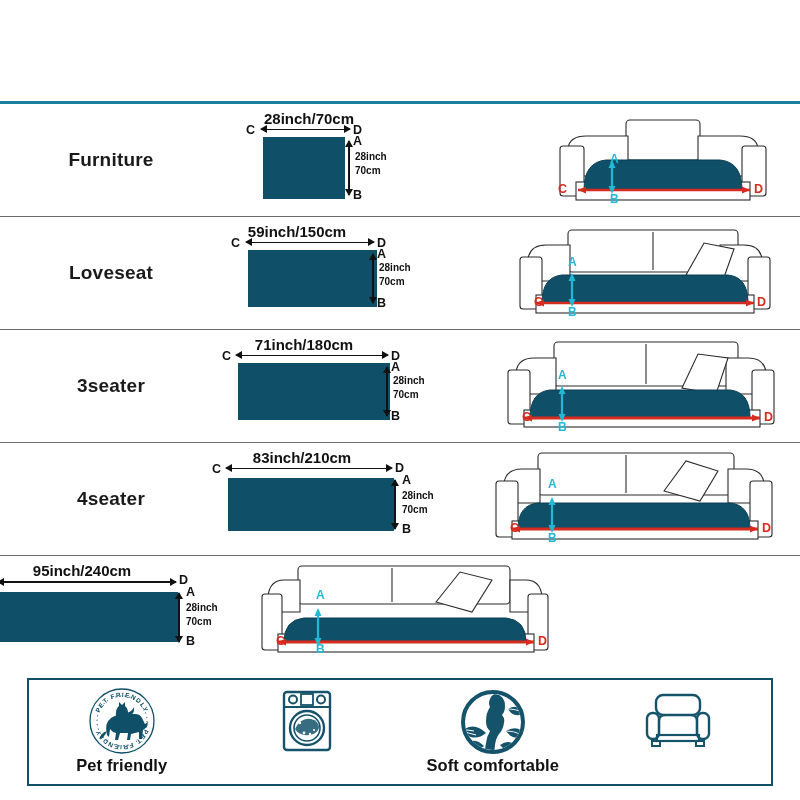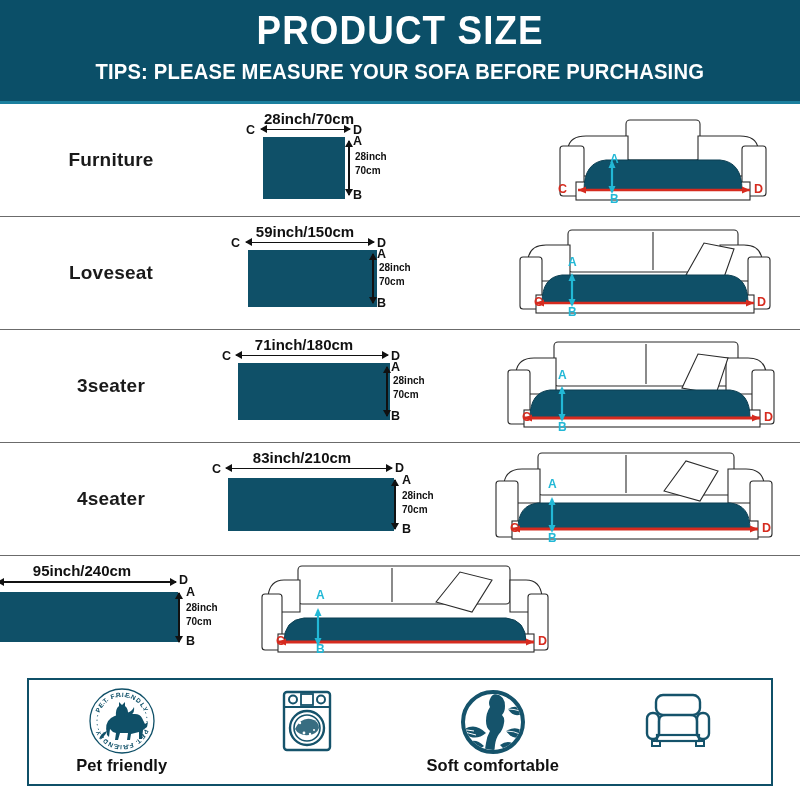--- a/index.html
+++ b/index.html
@@ -154,24 +154,20 @@
     color: #111;
     letter-spacing: 0.1px;
     margin-top: -2px;
   }
 </style>
 </head>
 <body>
 
 <div class="page">
 
-  <div class="header">
-    <div class="header-title">PRODUCT SIZE</div>
-    <div class="header-sub">TIPS: PLEASE MEASURE YOUR SOFA BEFORE PURCHASING</div>
-  </div>
   <div class="header-rule"></div>
 
   <div class="table">
 
     <div class="row">
       <div class="row-label">Furniture</div>
 
       <div class="diagram-cell">
         <div class="dim-top-label" style="left:32px; top:6px; width:110px;">28inch/70cm</div>
         <span class="corner-letter" style="left:24px; top:20px;">C</span>
@@ -217,21 +213,21 @@
         <span style="position:absolute; left:120px; top:88px; color:#22b8d6; font-size:12px; font-weight:bold;">B</span>
         <span style="position:absolute; left:68px; top:78px; color:#d62b1f; font-size:12.5px; font-weight:bold;">C</span>
         <span style="position:absolute; left:264px; top:78px; color:#d62b1f; font-size:12.5px; font-weight:bold;">D</span>
       </div>
     </div>
 
     <div class="row">
       <div class="row-label">Loveseat</div>
 
       <div class="diagram-cell">
-        <div class="dim-top-label" style="left:8px; top:6px; width:150px;">59inch/150cm</div>
+        <div class="dim-top-label" style="left:0; top:6px; width:150px;">59inch/150cm</div>
         <span class="corner-letter" style="left:9px; top:20px;">C</span>
         <div class="dim-arrow-h" style="left:24px; top:25px; width:128px;"></div>
         <span class="corner-letter" style="left:155px; top:20px;">D</span>
 
         <div class="dim-rect" style="left:26px; top:33px; width:129px; height:57px;"></div>
 
         <span class="corner-letter" style="left:155px; top:31px;">A</span>
         <div class="dim-arrow-v" style="left:150px; top:37px; height:49px;"></div>
         <span class="corner-letter" style="left:155px; top:80px;">B</span>
 

